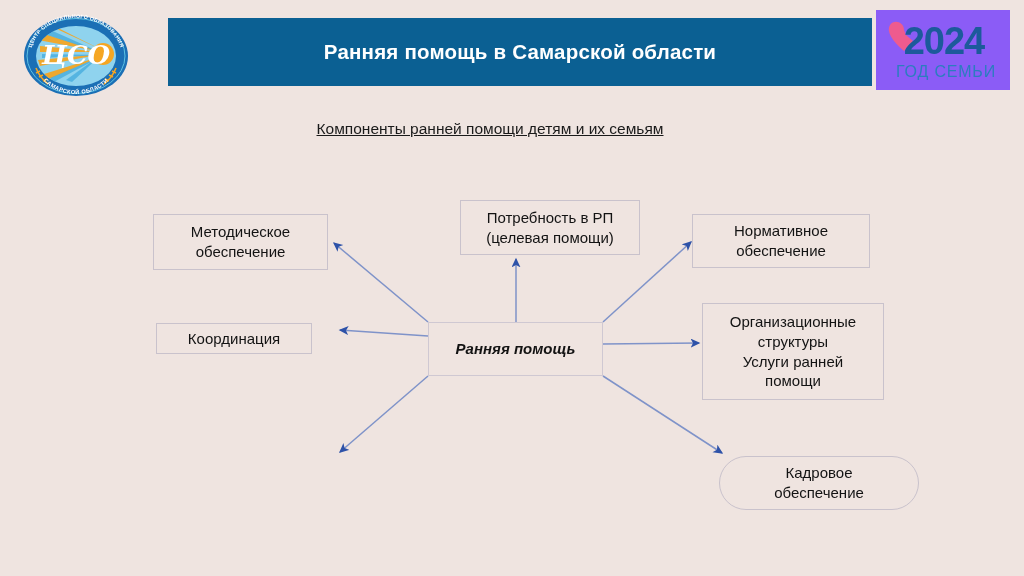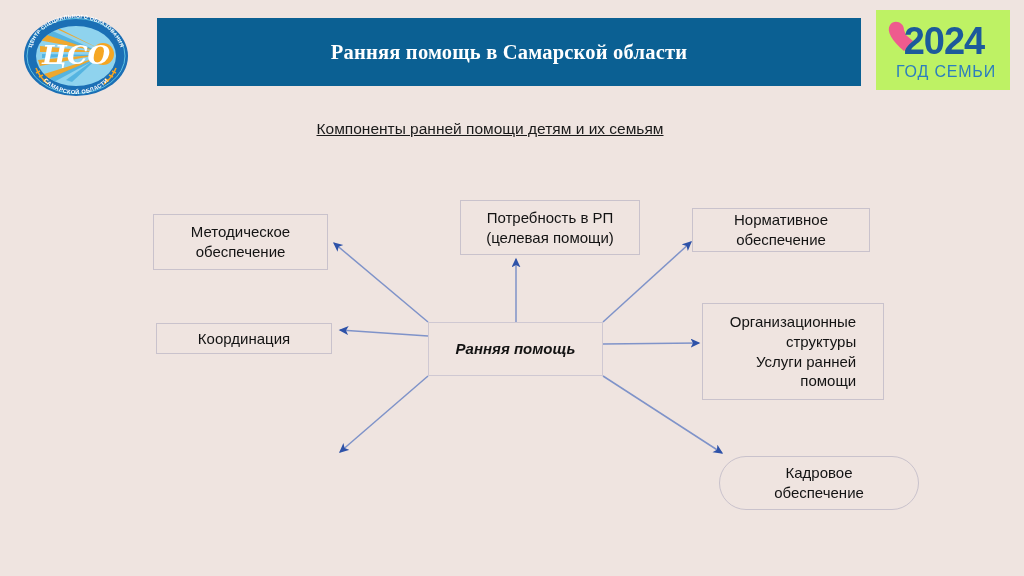--- a/index.html
+++ b/index.html
@@ -11,24 +11,24 @@
   }
   #slide {
     position: relative;
     width: 1024px; height: 576px;
     background: #EFE4E0;
   }
 
   
   #header-bar {
     position: absolute;
-    left: 157px; top: 18px;
+    left: 168px; top: 18px;
     width: 704px; height: 68px;
     background: #0B6093;
-    display: flex; align-items: center; justify-content: center; font-family: Liberation Serif, serif;
+    display: flex; align-items: center; justify-content: center;
   }
   #header-title {
     color: #FFFFFF;
     font-size: 20.5px;
     font-weight: bold;
     letter-spacing: .2px;
     white-space: nowrap;
   }
 
   
@@ -37,21 +37,21 @@
     left: 14px; top: 8px;
     width: 124px; height: 92px;
   }
   #logo-cso svg { display: block; width: 124px; height: 92px; }
 
   
   #logo-2024 {
     position: absolute;
     left: 876px; top: 10px;
     width: 134px; height: 80px;
-    background: #bef264;
+    background: #8b5cf6;
     padding: 4px 6px 5px 6px;
   }
   #logo-2024 svg { display: block; width: 122px; height: 71px; }
 
   
   #subtitle {
     position: absolute;
     left: 0; top: 120px; width: 1024px;
     text-align: center;
     font-size: 15.5px;
@@ -77,25 +77,25 @@
   }
   .node.center {
     font-weight: bold;
     font-size: 15px;
     border-color: #CFC8D2;
     font-style: italic;
   }
 
   
   #node-method   { left: 153px; top: 214px; width: 175px; height: 56px; }
-  #node-coord    { left: 156px; top: 323px; width: 176px; height: 31px; }
+  #node-coord    { left: 156px; top: 323px; width: 156px; height: 31px; }
   #node-need     { left: 424px; top: 200px; width: 180px; height: 55px; margin-left: 36px; }
   #node-center   { left: 428px; top: 322px; width: 175px; height: 54px; }
-  #node-norm     { left: 692px; top: 208px; width: 178px; height: 44px; justify-content: center; }
-  #node-org      { left: 702px; top: 303px; width: 182px; height: 97px; text-align: right; }
+  #node-norm     { left: 692px; top: 214px; width: 178px; height: 54px; justify-content: center; }
+  #node-org      { left: 702px; top: 303px; width: 182px; height: 97px; }
   #node-inter    { left: 153px; top: 455px; width: 186px; height: 56px; }
   #node-staff    { left: 719px; top: 456px; width: 200px; height: 54px; border-radius: 27px; }
 </style>
 </head>
 <body>
 
 <div id="slide">
 
   <div id="logo-cso">
     <svg viewBox="0 0 124 92" xmlns="http://www.w3.org/2000/svg">

